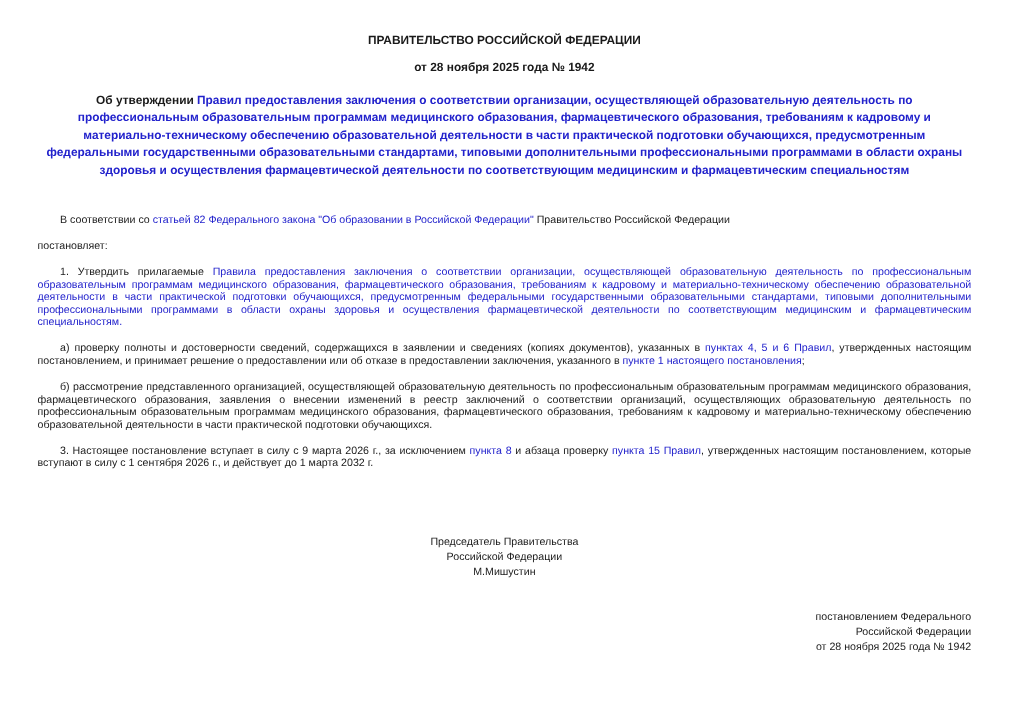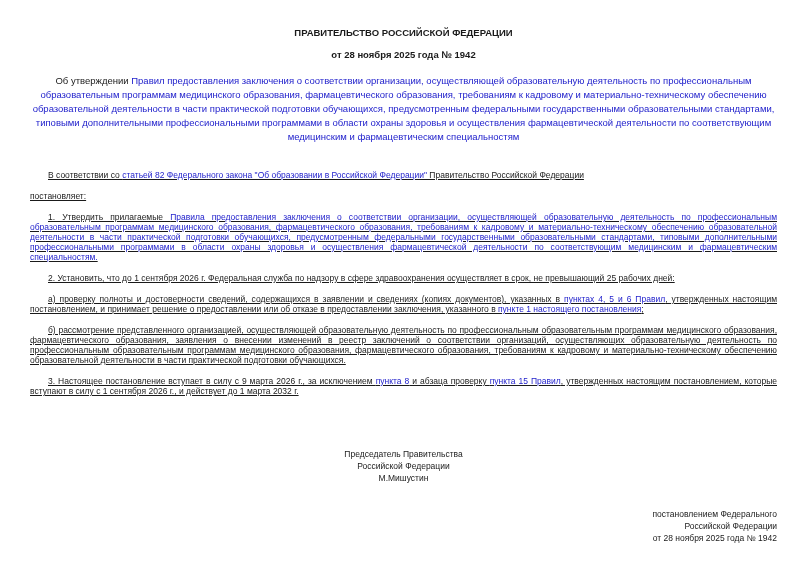--- a/index.html
+++ b/index.html
@@ -19,31 +19,30 @@
     overflow: hidden;
   }
   .doc-header { text-align: center; font-weight: bold; font-size: 9.5px; }
   .doc-header .hline { margin-bottom: 12px; line-height: 10px; }
   .doc-header .hline:last-child { margin-bottom: 0; }
 
   .doc-title {
     margin: 14px 0 0 0;
     text-align: center;
     font-size: 9.5px;
-    font-weight: normal;
+    font-weight: bold;
     line-height: 14px;
     color: #2222cc;
   }
   .doc-title .plain { color: #1a1a1a; }
 
   .doc-body { margin-top: 26px; font-size: 8.5px; line-height: 10px; }
   .doc-body p.para {
     margin: 0 0 11px 0;
     text-align: justify;
-    text-decoration: underline;
   }
   .doc-body p.para.ind { text-indent: 18px; }
   .doc-body p.para.no-just { text-align: left; }
 
   .lnk { color: #2222cc; text-decoration: none; cursor: pointer; }
 
   .signature {
     margin-top: 52px;
     text-align: center;
     font-size: 8.5px;
@@ -65,21 +64,20 @@
     <div class="hline">ПРАВИТЕЛЬСТВО РОССИЙСКОЙ ФЕДЕРАЦИИ</div>
     <div class="hline">от 28 ноября 2025 года № 1942</div>
   </div>
 
   <h1 class="doc-title" id="doc-title"><span class="plain">Об утверждении </span><span class="lnk">Правил предоставления заключения о соответствии организации, осуществляющей образовательную деятельность по профессиональным образовательным программам медицинского образования, фармацевтического образования, требованиям к кадровому и материально-техническому обеспечению образовательной деятельности в части практической подготовки обучающихся, предусмотренным федеральными государственными образовательными стандартами, типовыми дополнительными профессиональными программами в области охраны здоровья и осуществления фармацевтической деятельности по соответствующим медицинским и фармацевтическим специальностям</span></h1>
 
   <div class="doc-body" id="doc-body">
       <p class="para ind no-just"><span class="">В соответствии со </span><span class="lnk">статьей 82 Федерального закона "Об образовании в Российской Федерации"</span><span class=""> Правительство Российской Федерации</span></p>
       <p class="para no-just"><span class="">постановляет:</span></p>
       <p class="para ind"><span class="">1. Утвердить прилагаемые </span><span class="lnk">Правила предоставления заключения о соответствии организации, осуществляющей образовательную деятельность по профессиональным образовательным программам медицинского образования, фармацевтического образования, требованиям к кадровому и материально-техническому обеспечению образовательной деятельности в части практической подготовки обучающихся, предусмотренным федеральными государственными образовательными стандартами, типовыми дополнительными профессиональными программами в области охраны здоровья и осуществления фармацевтической деятельности по соответствующим медицинским и фармацевтическим специальностям.</span></p>
-      <p class="para ind"><span class="">2. Установить, что до 1 сентября 2026 г. Федеральная служба по надзору в сфере здравоохранения осуществляет в срок, не превышающий 25 рабочих дней:</span></p>
       <p class="para ind"><span class="">а) проверку полноты и достоверности сведений, содержащихся в заявлении и сведениях (копиях документов), указанных в </span><span class="lnk">пунктах 4, 5 и 6 Правил</span><span class="">, утвержденных настоящим постановлением, и принимает решение о предоставлении или об отказе в предоставлении заключения, указанного в </span><span class="lnk">пункте 1 настоящего постановления</span><span class="">;</span></p>
       <p class="para ind"><span class="">б) рассмотрение представленного организацией, осуществляющей образовательную деятельность по профессиональным образовательным программам медицинского образования, фармацевтического образования, заявления о внесении изменений в реестр заключений о соответствии организаций, осуществляющих образовательную деятельность по профессиональным образовательным программам медицинского образования, фармацевтического образования, требованиям к кадровому и материально-техническому обеспечению образовательной деятельности в части практической подготовки обучающихся.</span></p>
       <p class="para ind"><span class="">3. Настоящее постановление вступает в силу с 9 марта 2026 г., за исключением </span><span class="lnk">пункта 8</span><span class=""> и абзаца проверку </span><span class="lnk">пункта 15 Правил</span><span class="">, утвержденных настоящим постановлением, которые вступают в силу с 1 сентября 2026 г., и действует до 1 марта 2032 г.</span></p>
     </div>
 
   <div class="signature" id="signature">
       <div>Председатель Правительства</div>
       <div>Российской Федерации</div>
       <div>М.Мишустин</div>
     </div>

